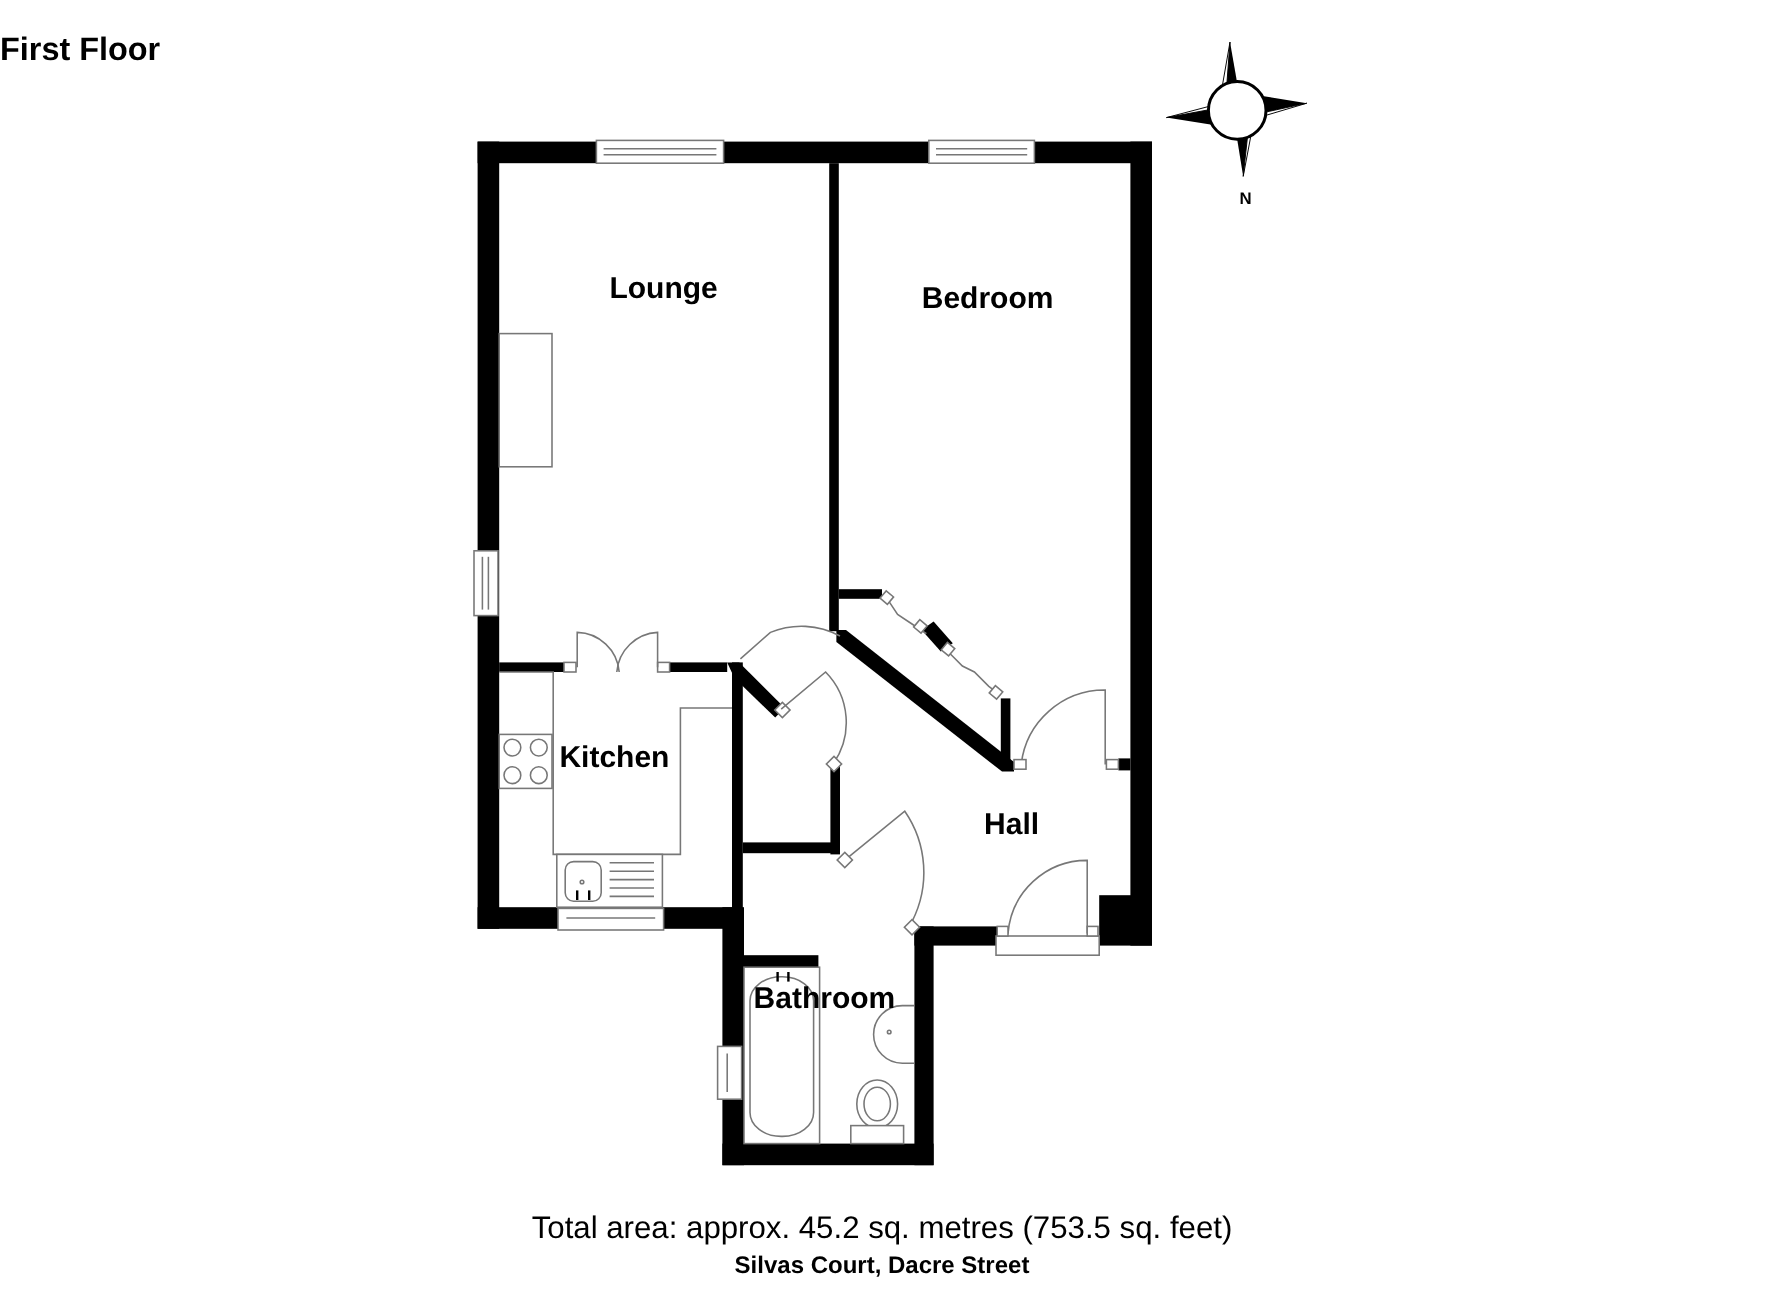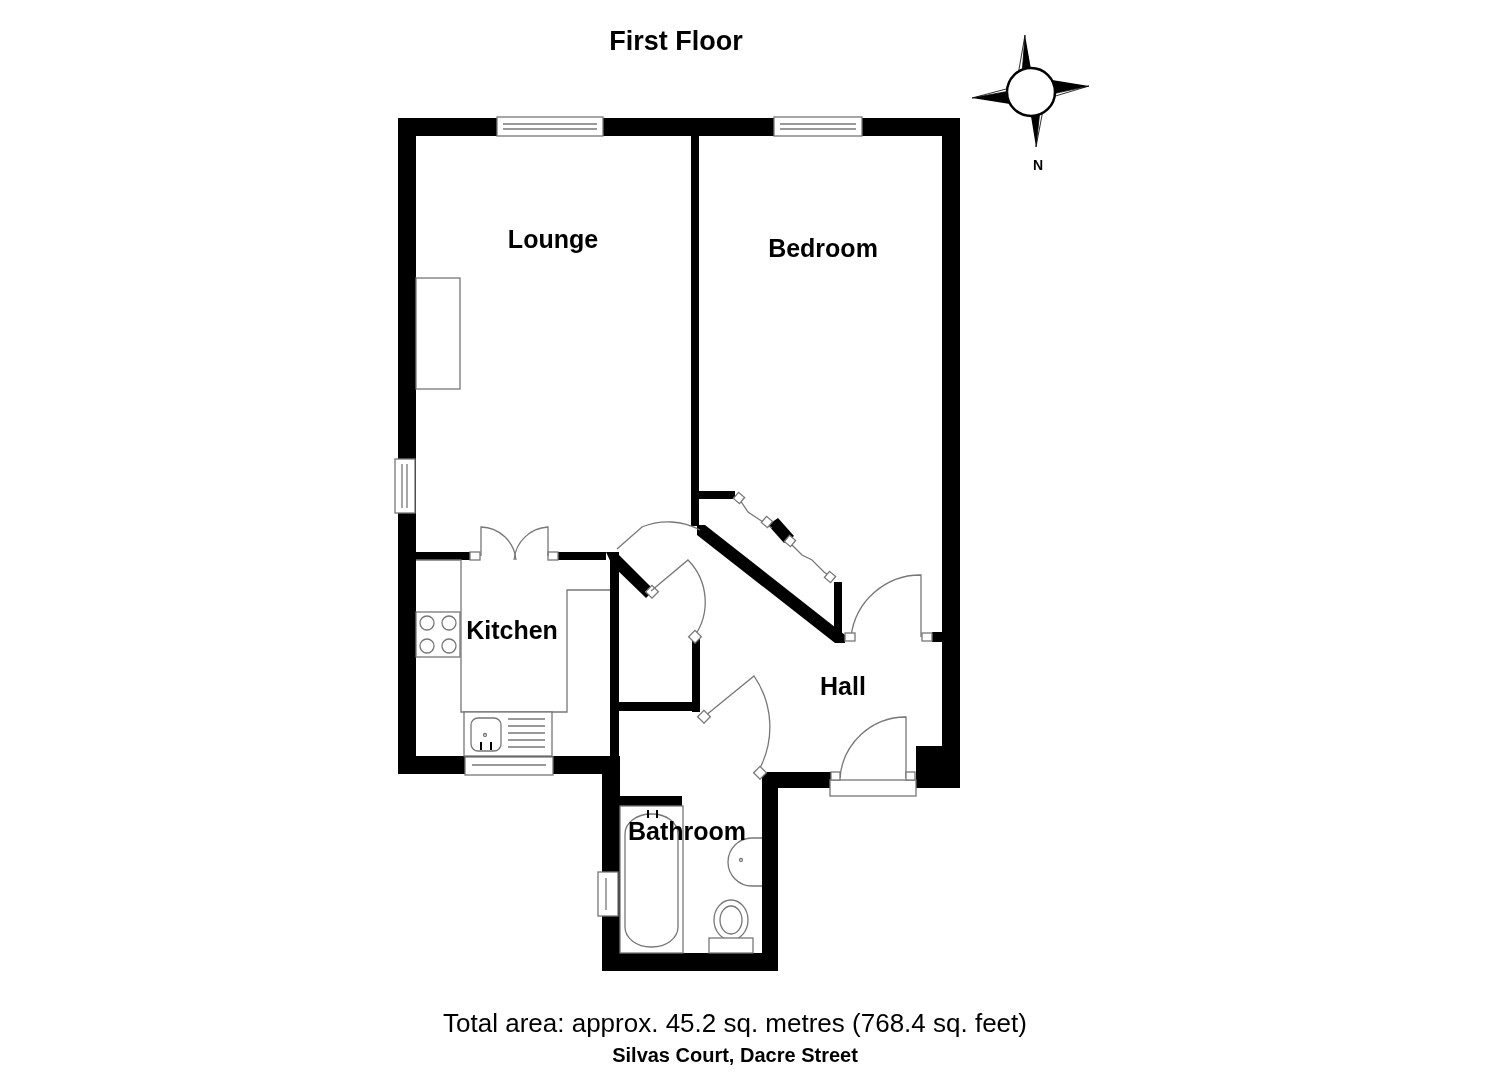--- a/index.html
+++ b/index.html
@@ -1,17 +1,17 @@
 <!DOCTYPE html>
 <html><head>
 <meta charset="utf-8">
 <style>
   html, body { margin: 0; padding: 0; background: #ffffff; }
   body { width: 1485px; height: 1080px; position: relative; overflow: hidden; font-family: "Liberation Sans", sans-serif; }
-  .title { position: absolute; left: 0; top: 26px; width: 1352px; text-align: center; font-weight: bold; font-size: 27px; color: #000; }
+  .title { position: absolute; left: 0; top: 26px; width: 1352px; text-align: left; font-weight: bold; font-size: 27px; color: #000; }
   .footer-area { position: absolute; left: 0; top: 1008px; width: 1470px; text-align: center; font-size: 26px; color: #000; }
   .footer-addr { position: absolute; left: 0; top: 1044px; width: 1470px; text-align: center; font-size: 20px; font-weight: bold; color: #000; }
   svg { position: absolute; left: 0; top: 0; }
   .wall { fill: #000; }
   .thin { fill: none; stroke: #777; stroke-width: 1.3; }
   .fix { fill: #fff; stroke: #777; stroke-width: 1.3; }
   .lbl { font-family: "Liberation Sans", sans-serif; font-weight: bold; font-size: 25px; fill: #000; }
 </style>
 </head>
 <body>
@@ -160,14 +160,14 @@
     <polygon points="1036,147 1043,110 1040,110" fill="#fff" stroke="#000" stroke-width="0.8"></polygon>
     <polygon points="972,98 1010,90 1010,104" fill="#000"></polygon>
     <polygon points="972,98 1010,88 1010,91" fill="#fff" stroke="#000" stroke-width="0.8"></polygon>
     <polygon points="1089,86 1052,80 1052,94" fill="#000"></polygon>
     <polygon points="1089,86 1052,94 1052,97" fill="#fff" stroke="#000" stroke-width="0.8"></polygon>
     <circle cx="1031" cy="92" r="24" fill="#fff" stroke="#000" stroke-width="2.5"></circle>
     <text x="1038" y="170" text-anchor="middle" font-family="'Liberation Sans', sans-serif" font-weight="bold" font-size="14" fill="#000">N</text>
   </g>
 </svg>
 
-<div class="footer-area">Total area: approx. 45.2 sq. metres (768.4 sq. feet)</div>
+<div class="footer-area">Total area: approx. 45.2 sq. metres (753.5 sq. feet)</div>
 <div class="footer-addr">Silvas Court, Dacre Street</div>
 
 </body></html>

